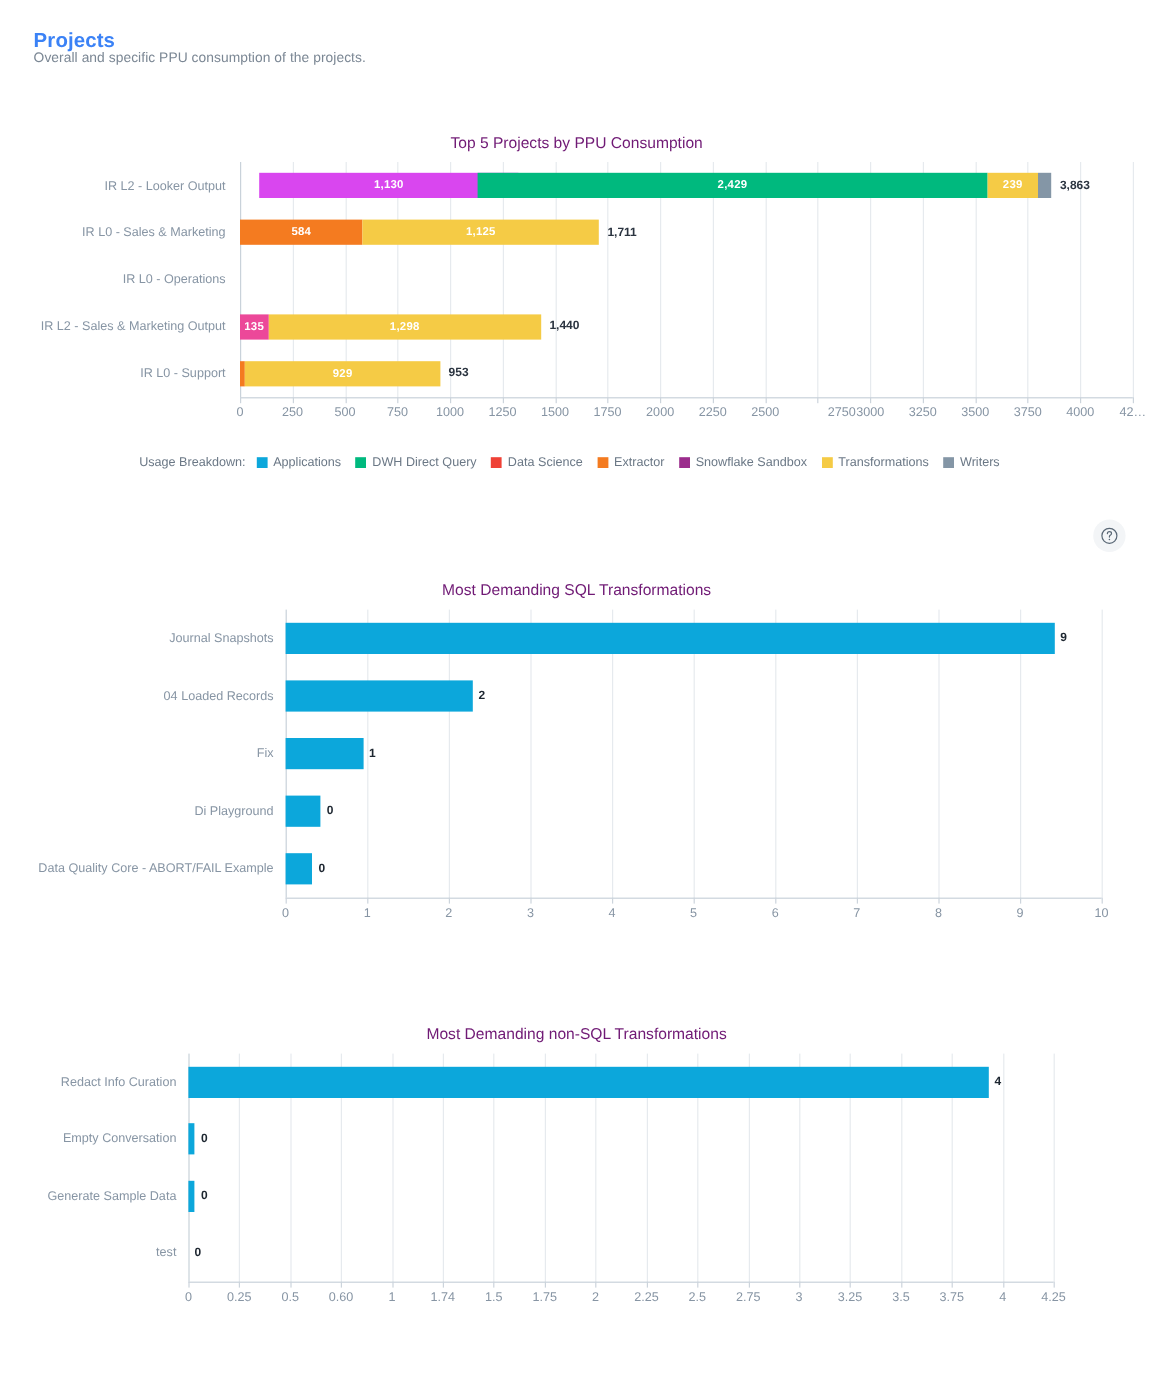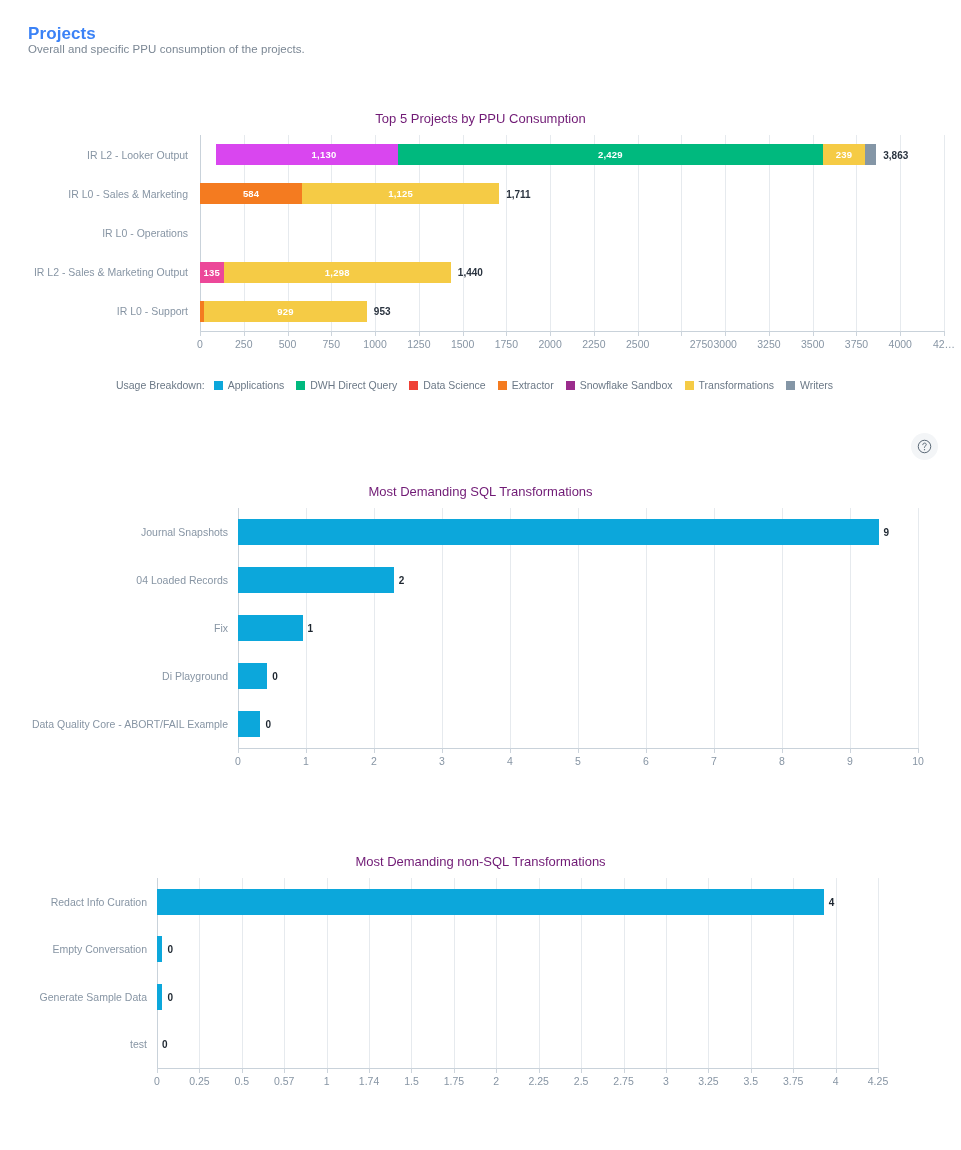--- a/index.html
+++ b/index.html
@@ -324,21 +324,21 @@
         <div class="gridline" style="left: 678.588px; height: 190px;"></div>
         <div class="gridline" style="left: 721px; height: 190px;"></div>
         <div style="position: absolute; left: 0px; top: 190px; width: 721px; height: 1px; background: rgb(201, 210, 218);"></div>
         <div class="xtick" style="left: 0px; top: 190px;"></div>
         <div class="xtick-label" style="left: 0px; top: 197px;">0</div>
         <div class="xtick" style="left: 42.4118px; top: 190px;"></div>
         <div class="xtick-label" style="left: 42.4118px; top: 197px;">0.25</div>
         <div class="xtick" style="left: 84.8235px; top: 190px;"></div>
         <div class="xtick-label" style="left: 84.8235px; top: 197px;">0.5</div>
         <div class="xtick" style="left: 127.235px; top: 190px;"></div>
-        <div class="xtick-label" style="left: 127.235px; top: 197px;">0.57</div>
+        <div class="xtick-label" style="left: 127.235px; top: 197px;">0.60</div>
         <div class="xtick" style="left: 169.647px; top: 190px;"></div>
         <div class="xtick-label" style="left: 169.647px; top: 197px;">1</div>
         <div class="xtick" style="left: 212.059px; top: 190px;"></div>
         <div class="xtick-label" style="left: 212.059px; top: 197px;">1.74</div>
         <div class="xtick" style="left: 254.471px; top: 190px;"></div>
         <div class="xtick-label" style="left: 254.471px; top: 197px;">1.5</div>
         <div class="xtick" style="left: 296.882px; top: 190px;"></div>
         <div class="xtick-label" style="left: 296.882px; top: 197px;">1.75</div>
         <div class="xtick" style="left: 339.294px; top: 190px;"></div>
         <div class="xtick-label" style="left: 339.294px; top: 197px;">2</div>

